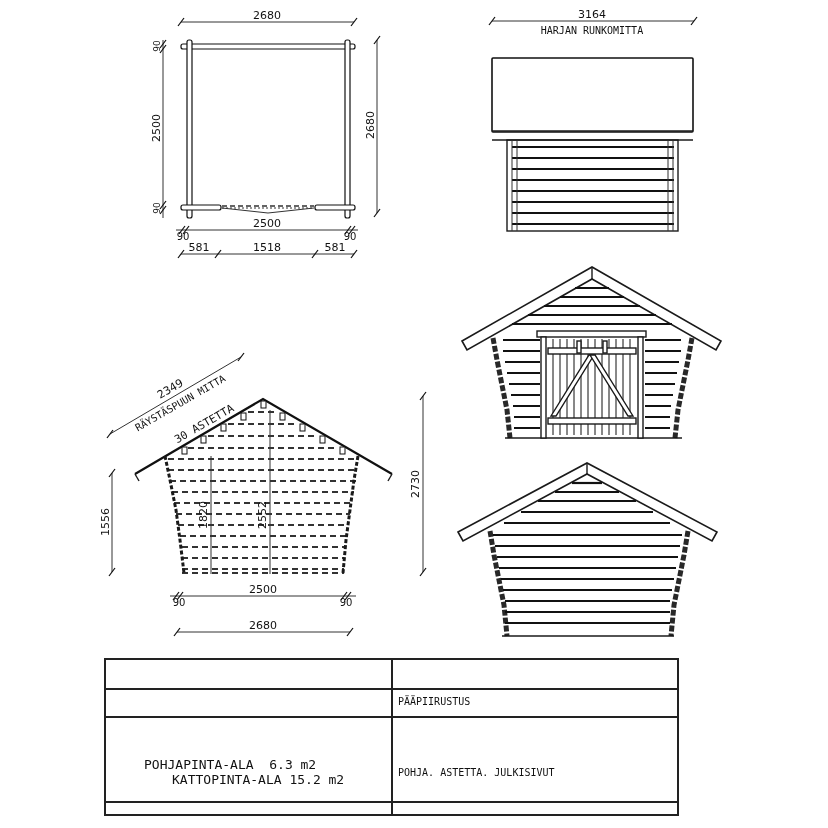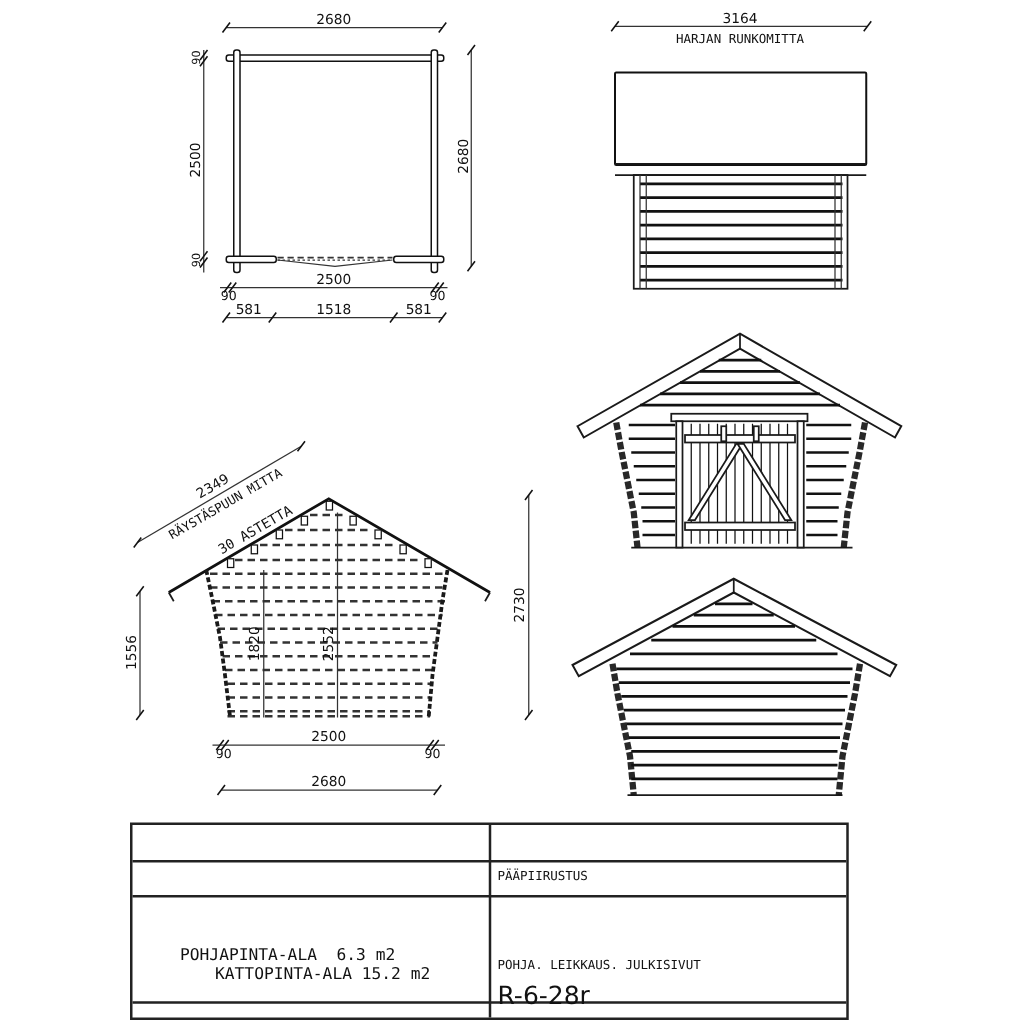--- a/index.html
+++ b/index.html
@@ -274,19 +274,16 @@
 <div class="title-block">
   <div class="tb-row" style="top:0; height:28px;">
     <span class="tb-text"></span>
   </div>
   <div class="tb-row" style="top:28px; height:28px;">
     <span class="tb-text" style="left:292px; top:8px; font-size:10px;">PÄÄPIIRUSTUS</span>
   </div>
   <div class="tb-row" style="top:56px; height:54px;margin-top:31px;">
     <span class="tb-text" style="left:38px; top:10px; font-size:13px; line-height:15px;">POHJAPINTA-ALA  6.3 m2</span>
     <span class="tb-text" style="left:38px; top:25px; font-size:13px; line-height:15px;padding-left:28px;">KATTOPINTA-ALA 15.2 m2</span>
-    <span class="tb-text" style="left:292px; top:20px; font-size:10px;">POHJA. LEIKKAUS. JULKISIVUT</span>
-  </div>
-  <div class="tb-row" style="top:110px; height:54px; border-bottom:none;">
-    <span class="tb-text" style="left:292px; top:14px; font-size:20px; font-family:'DejaVu Sans', sans-serif;">R-6-28r</span>
+    <span class="tb-text" style="left:292px; top:20px; font-size:10px;">POHJA. ASTETTA. JULKISIVUT</span>
   </div>
   <div class="tb-vdiv"></div>
 </div>
 
 </body></html>

